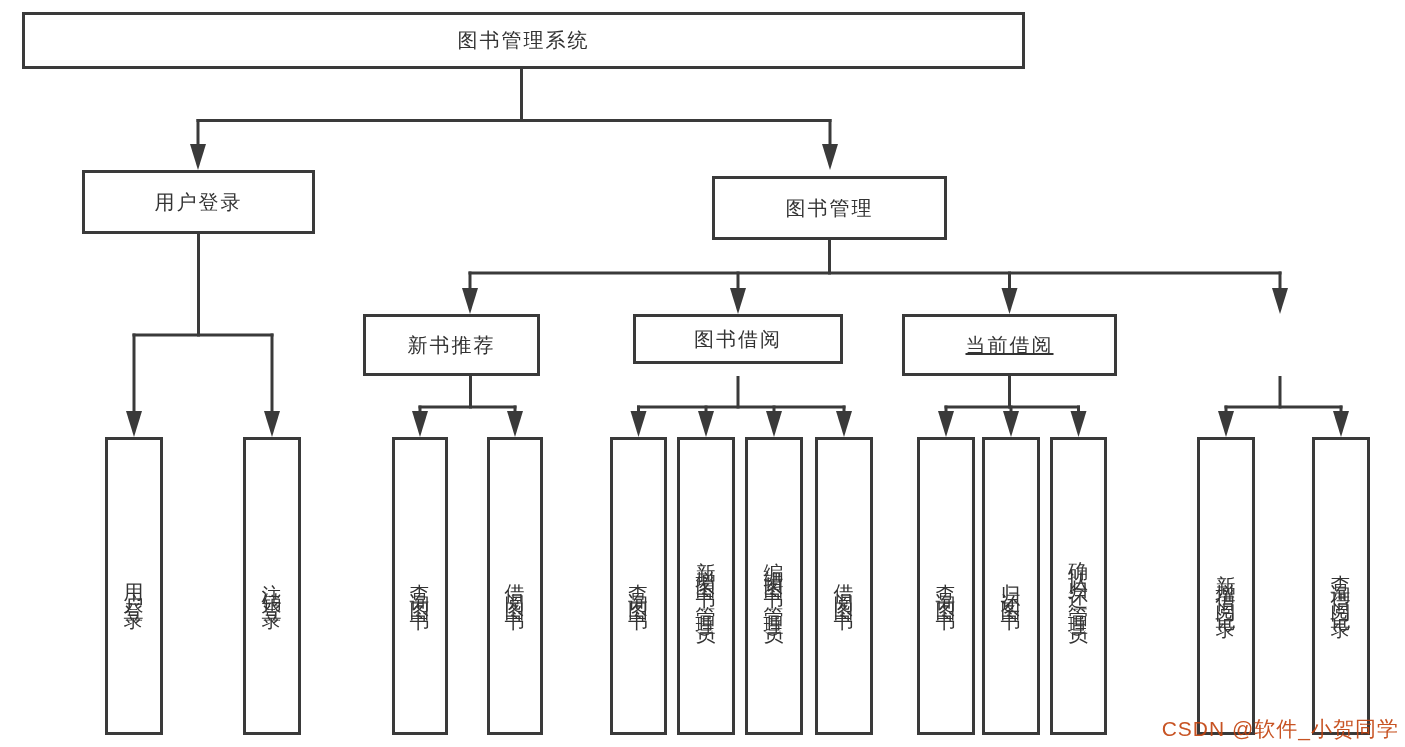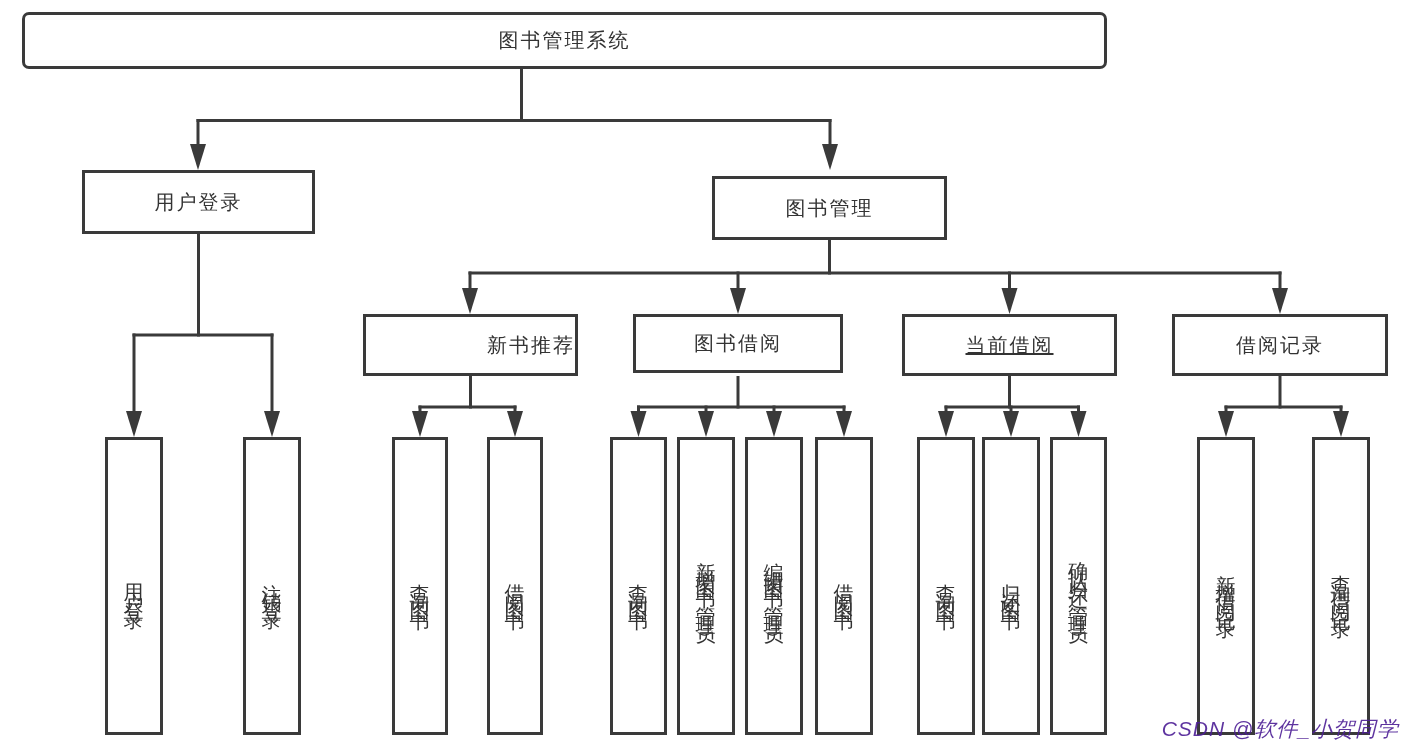--- a/index.html
+++ b/index.html
@@ -17,21 +17,21 @@
   }
   .leaf{
     font-size:20px;letter-spacing:0;
   }
   .leaf .vtext{
     writing-mode:vertical-rl;text-orientation:mixed;letter-spacing:9px;
     line-height:1;white-space:nowrap;
   }
   .watermark{
     position:absolute;z-index:3;right:6px;bottom:4px;
-    font-size:21px;color:#4c1d95;letter-spacing:1px;opacity:.9;font-style:italic;
+    font-size:21px;color:#c2410c;letter-spacing:1px;opacity:.9;
   }
 </style>
 </head>
 <body>
 
 <div class="canvas">
 
   <svg class="connectors" width="1405" height="747" viewBox="0 0 1405 747">
     <g>
       <line x1="521.5" y1="69" x2="521.5" y2="122"></line>
@@ -94,42 +94,39 @@
     <g>
       <line x1="1280" y1="376" x2="1280" y2="408.5"></line>
       <line x1="1224.5" y1="407" x2="1342.5" y2="407"></line>
       <line x1="1226" y1="405.5" x2="1226" y2="413"></line>
       <line x1="1341" y1="405.5" x2="1341" y2="413"></line>
       <polygon points="1218,411 1234,411 1226,437"></polygon>
       <polygon points="1333,411 1349,411 1341,437"></polygon>
     </g>
   </svg>
 
-  <div class="box" style="left:22px;top:12px;width:1085px;height:57px;border-radius:7px;">
+  <div class="box" style="left:22px;top:12px;width:1003px;height:57px;">
     <span>图书管理系统</span>
   </div>
 
   <div class="box" style="left:82px;top:170px;width:233px;height:64px;">
     <span>用户登录</span>
   </div>
   <div class="box" style="left:712px;top:170px;width:235px;height:64px;margin-top:6px;">
     <span>图书管理</span>
   </div>
 
-  <div class="box" style="left:363px;top:314px;width:215px;height:62px;justify-content:flex-end;">
+  <div class="box" style="left:363px;top:314px;width:177px;height:62px;">
     <span>新书推荐</span>
   </div>
-  <div class="box" style="left:633px;top:314px;width:210px;height:59px;">
+  <div class="box" style="left:633px;top:314px;width:210px;height:50px;">
     <span>图书借阅</span>
   </div>
   <div class="box" style="left:902px;top:314px;width:215px;height:62px;text-decoration:underline;">
     <span>当前借阅</span>
-  </div>
-  <div class="box" style="left:1172px;top:314px;width:216px;height:62px;">
-    <span>借阅记录</span>
   </div>
 
   <div class="box leaf" style="left:105px;top:437px;width:58px;height:298px;">
     <span class="vtext">用户登录</span>
   </div>
   <div class="box leaf" style="left:243px;top:437px;width:58px;height:298px;">
     <span class="vtext">注销登录</span>
   </div>
 
   <div class="box leaf" style="left:392px;top:437px;width:56px;height:298px;">

